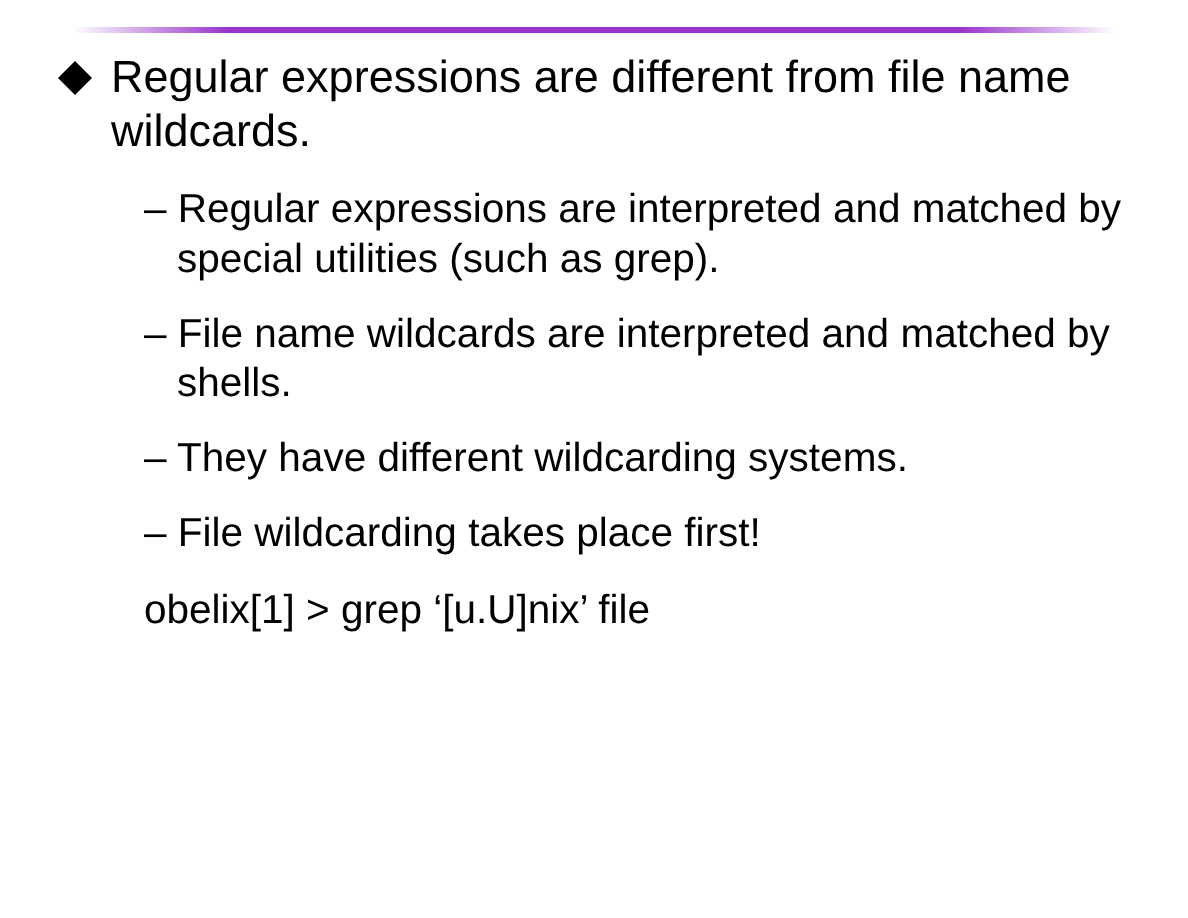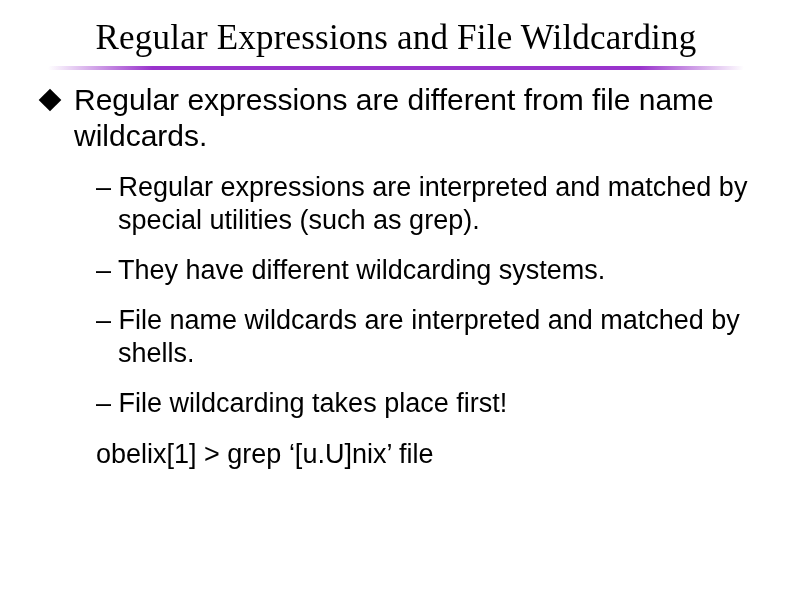--- a/index.html
+++ b/index.html
@@ -68,33 +68,32 @@
     font-size: 27px;
     line-height: 1.22;
     margin: 18px 0;
   }
 </style>
 </head>
 <body>
 
 <div class="slide">
 
-  <h1 class="title">Regular Expressions and File Wildcarding</h1>
 
   <div class="rule"></div>
 
   <div class="body">
 
     <div class="lvl1">
       <span class="bullet"></span>
       <span>Regular expressions are different from file name wildcards.</span>
     </div>
 
     <div class="sub">
       <div class="lvl2">– Regular expressions are interpreted and matched by special utilities (such as grep).</div>
+      <div class="lvl2">– File name wildcards are interpreted and matched by shells.</div>
       <div class="lvl2">– They have different wildcarding systems.</div>
-      <div class="lvl2">– File name wildcards are interpreted and matched by shells.</div>
       <div class="lvl2">– File wildcarding takes place first!</div>
       <div class="code">obelix[1] &gt; grep ‘[u.U]nix’ file</div>
     </div>
 
   </div>
 </div>
 
 </body></html>

